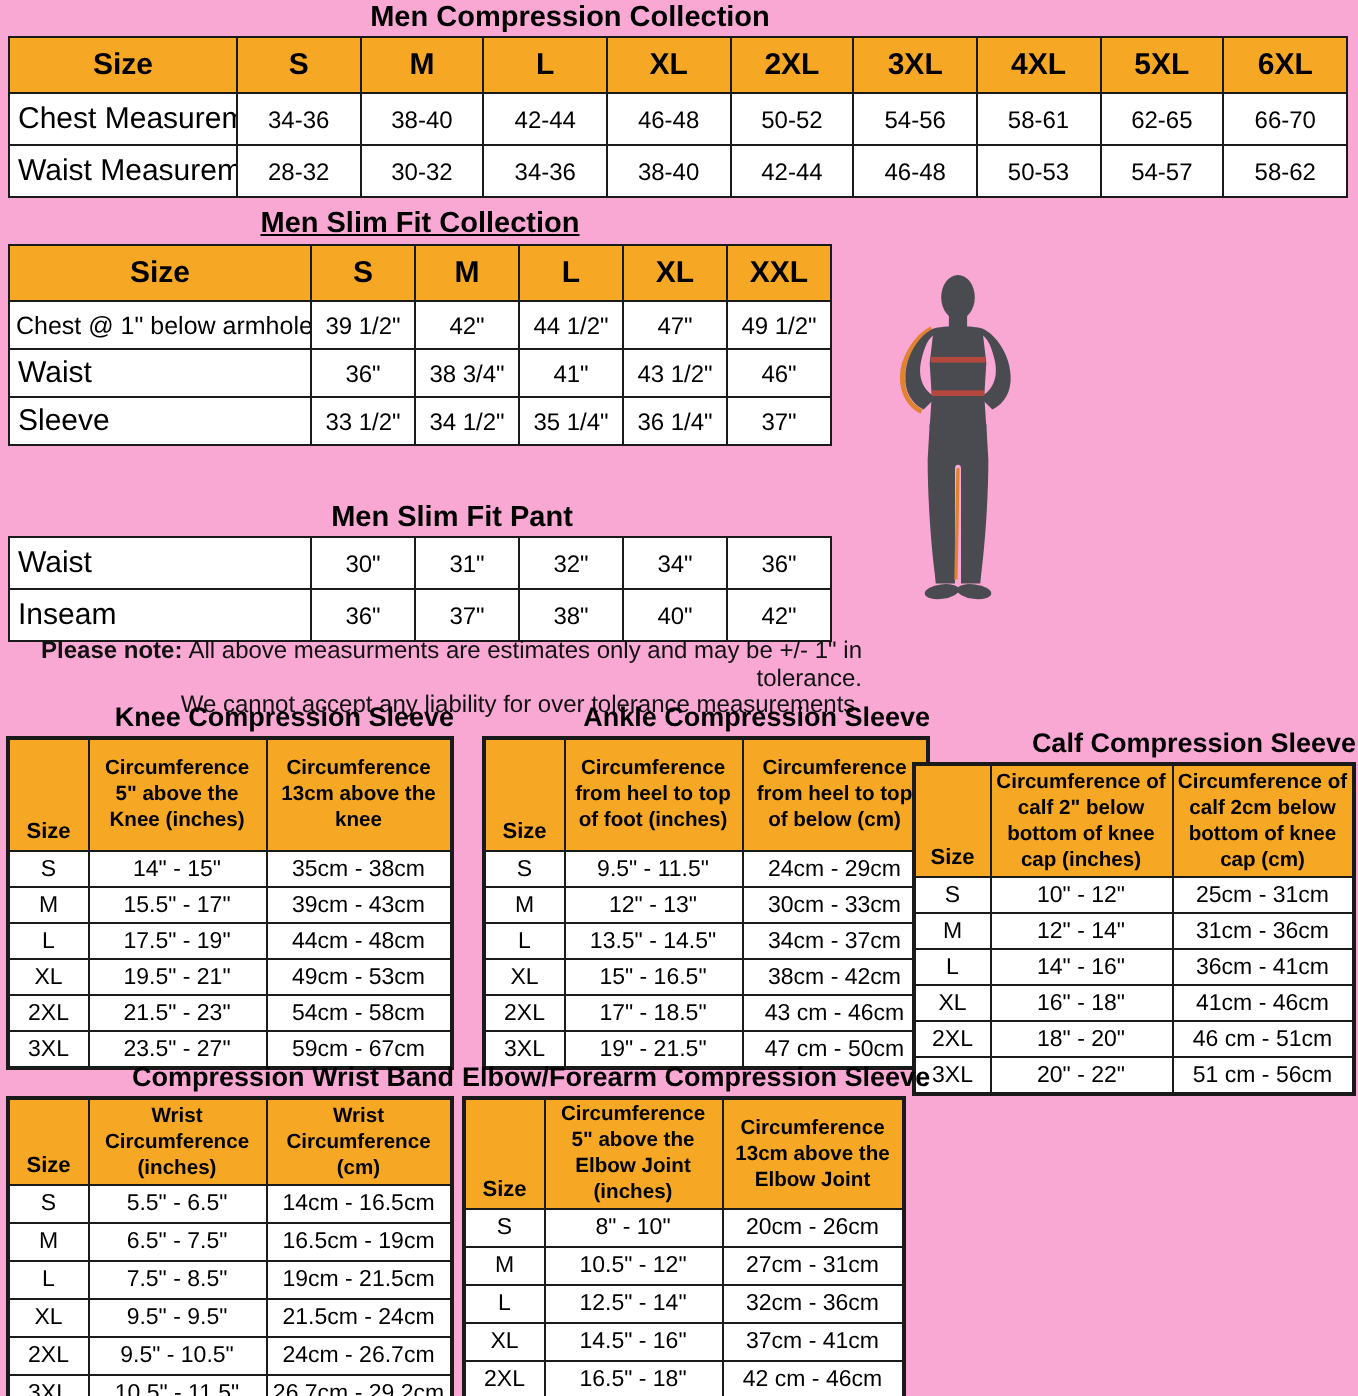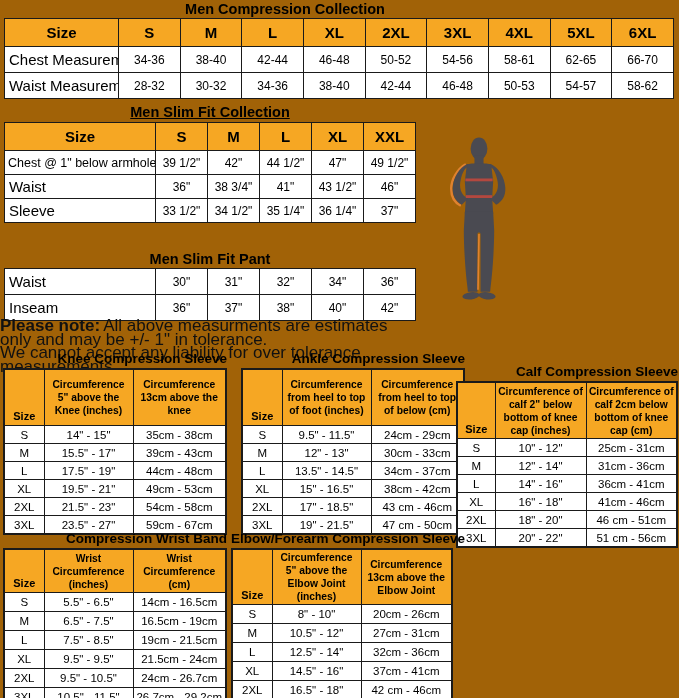--- a/index.html
+++ b/index.html
@@ -4,49 +4,49 @@
 <style>
   :root{
     --header-bg:#F6A723;
     --border:#1A1A1A;
     --figure-body:#4A4A51;
     --measure-red:#B4483F;
     --measure-orange:#E0822F;
   }
   html,body{margin:0;padding:0;background:#fff;}
   .page{
-    position:relative;width:679px;height:698px;background:#a16207;
+    position:relative;width:679px;height:698px;background:#f9a8d4;
     font-family:"Liberation Sans",sans-serif;color:#000;overflow:hidden;
   }
   .big-title{position:absolute;text-align:center;font-weight:bold;font-size:14.5px;color:#000;}
   .t1-title{left:0;top:1px;width:570px;}
   .t2-title{left:0;top:104px;width:420px;text-decoration:underline;}
-  .t3-title{left:0;top:251px;width:420px;}
+  .t3-title{left:16px;top:251px;width:420px;}
 
   table.tbl{border-collapse:collapse;table-layout:fixed;position:absolute;background:#fff;}
   table.tbl th,table.tbl td{border:1.5px solid var(--border);overflow:hidden;white-space:nowrap;}
   table.tbl thead th{background:var(--header-bg);font-weight:bold;font-size:15px;text-align:center;}
   table.tbl td{font-size:12px;text-align:center;}
 
   .tbl-wide td.rowlabel{text-align:left;padding-left:4px;font-size:15px;white-space:nowrap;}
 
   .tbl-top{left:4px;top:18px;width:670px;}
   .tbl-top thead th{height:25px;}
   .tbl-top td{height:23px;}
 
   .tbl-slim{left:4px;top:122px;width:412px;}
   .tbl-slim thead th{height:25px;}
   .tbl-slim td{height:21px;font-size:12.5px;}
   .tbl-slim tbody tr:first-child td.rowlabel{font-size:12.5px;padding-left:3px;}
 
   .tbl-pant{left:4px;top:268px;width:412px;}
   .tbl-pant td{height:23px;font-size:12.5px;}
 
-  .note{position:absolute;left:0;top:319px;width:415px;text-align:left;
-        font-size:17px;line-height:13.5px;color:#111;}
+  .note{position:absolute;left:16px;top:319px;width:415px;text-align:right;
+        font-size:12px;line-height:13.5px;color:#111;}
   .note .nb{font-weight:bold;margin-right:3px;}
 
   .grp{position:absolute;}
   .grp-knee {left:3px;  top:351px;width:224px;}
   .grp-ankle{left:231px;top:351px;width:224px;padding-left:10px;}
   .grp-calf {left:456px;top:348px;width:222px;margin-top:16px;}
   .grp-wrist{left:3px;  top:531px;width:224px;}
   .grp-elbow{left:231px;top:531px;width:222px;}
   .sm-title{text-align:right;font-weight:bold;font-size:13.5px;margin-bottom:2px;white-space:nowrap;}
   table.tbl-sm{position:static;border-collapse:collapse;table-layout:fixed;width:100%;

